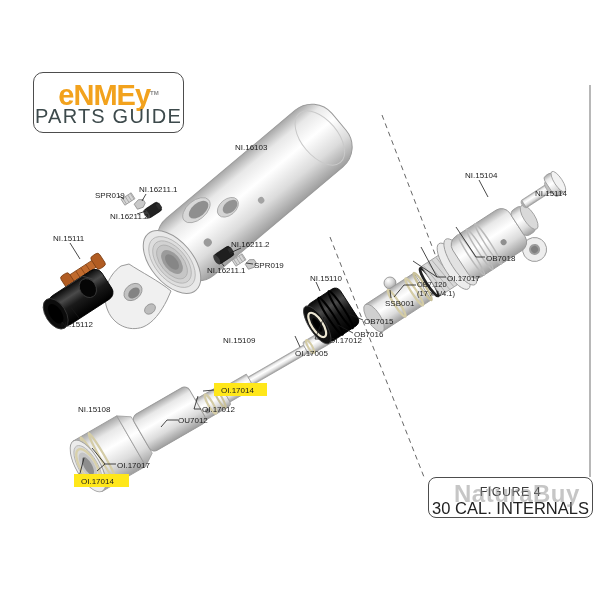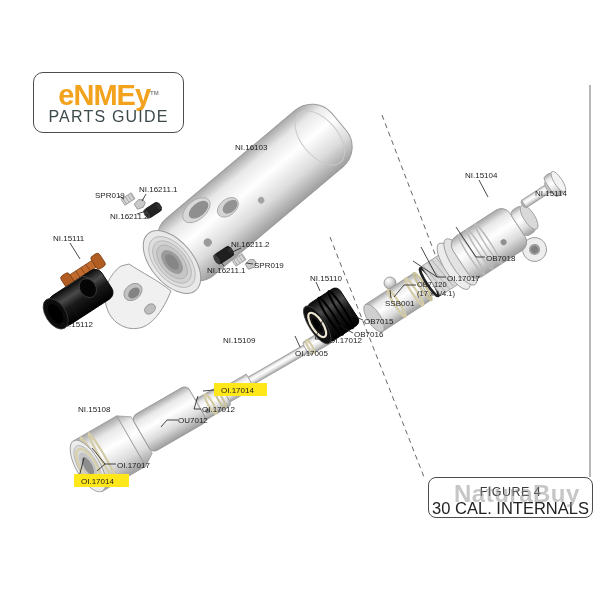--- a/index.html
+++ b/index.html
@@ -5,21 +5,21 @@
   html,body{margin:0;padding:0;background:#fff;}
   .stage{position:relative;width:600px;height:600px;background:#ffffff;overflow:hidden;
          font-family:"Liberation Sans",sans-serif;}
   .stage svg{position:absolute;left:0;top:0;}
   
   .logo-box{position:absolute;left:33px;top:72px;width:151px;height:61px;
             border:1.6px solid #4d4d4d;border-radius:10px;display:flex;flex-direction:column;
             align-items:center;justify-content:center;background:#fff;box-sizing:border-box;}
   .brand{font-size:29px;font-weight:bold;color:#f2a21d;letter-spacing:-1px;line-height:26px;}
   .brand sup{font-size:6px;color:#8a8a8a;letter-spacing:0;vertical-align:10px;}
-  .tagline{font-size:16px;color:#3d4a4c;letter-spacing:1.2px;line-height:17px;}
+  .tagline{font-size:20px;color:#3d4a4c;letter-spacing:1.2px;line-height:17px;}
   
   .figure-box{position:absolute;left:428px;top:477px;width:165px;height:41px;
               border:1.5px solid #4d4d4d;border-radius:8px;display:flex;flex-direction:column;
               align-items:center;justify-content:flex-end;background:transparent;box-sizing:border-box;}
   .figure-title{font-size:12.5px;color:#3a3a3a;letter-spacing:0.5px;line-height:14px;}
   .figure-subtitle{font-size:16.5px;color:#222;letter-spacing:0;line-height:18px;white-space:nowrap;}
   
   .watermark{position:absolute;left:447px;top:480px;font-size:24px;font-weight:bold;
              color:#8f8f8f;opacity:.5;letter-spacing:0.5px;pointer-events:none;z-index:5;margin-left:7px;}
   text{font-family:"Liberation Sans",sans-serif;font-size:8px;fill:#1b1b1b;}

